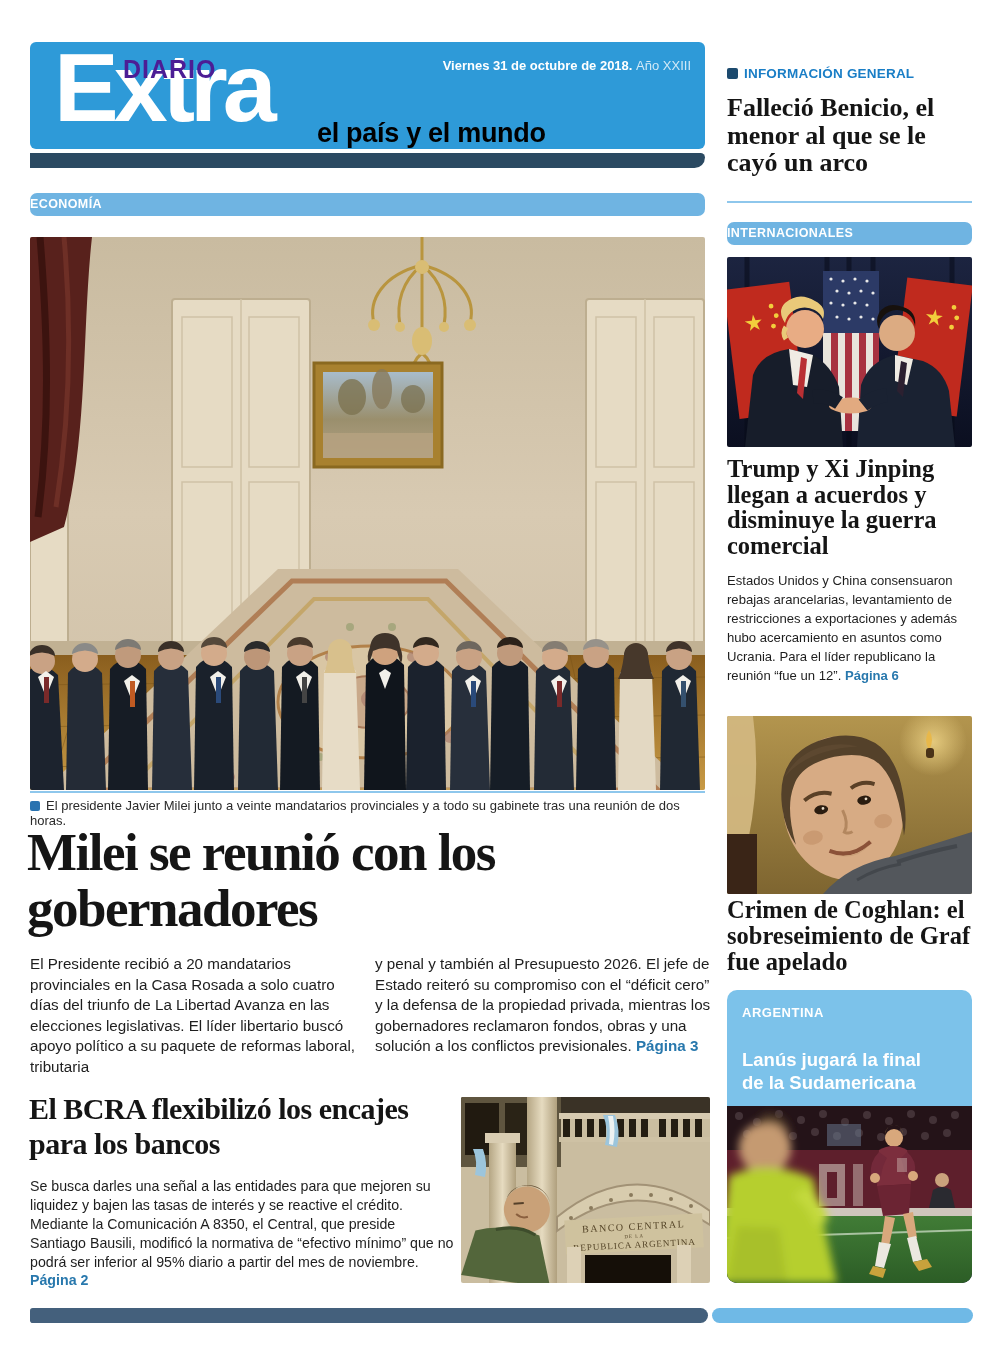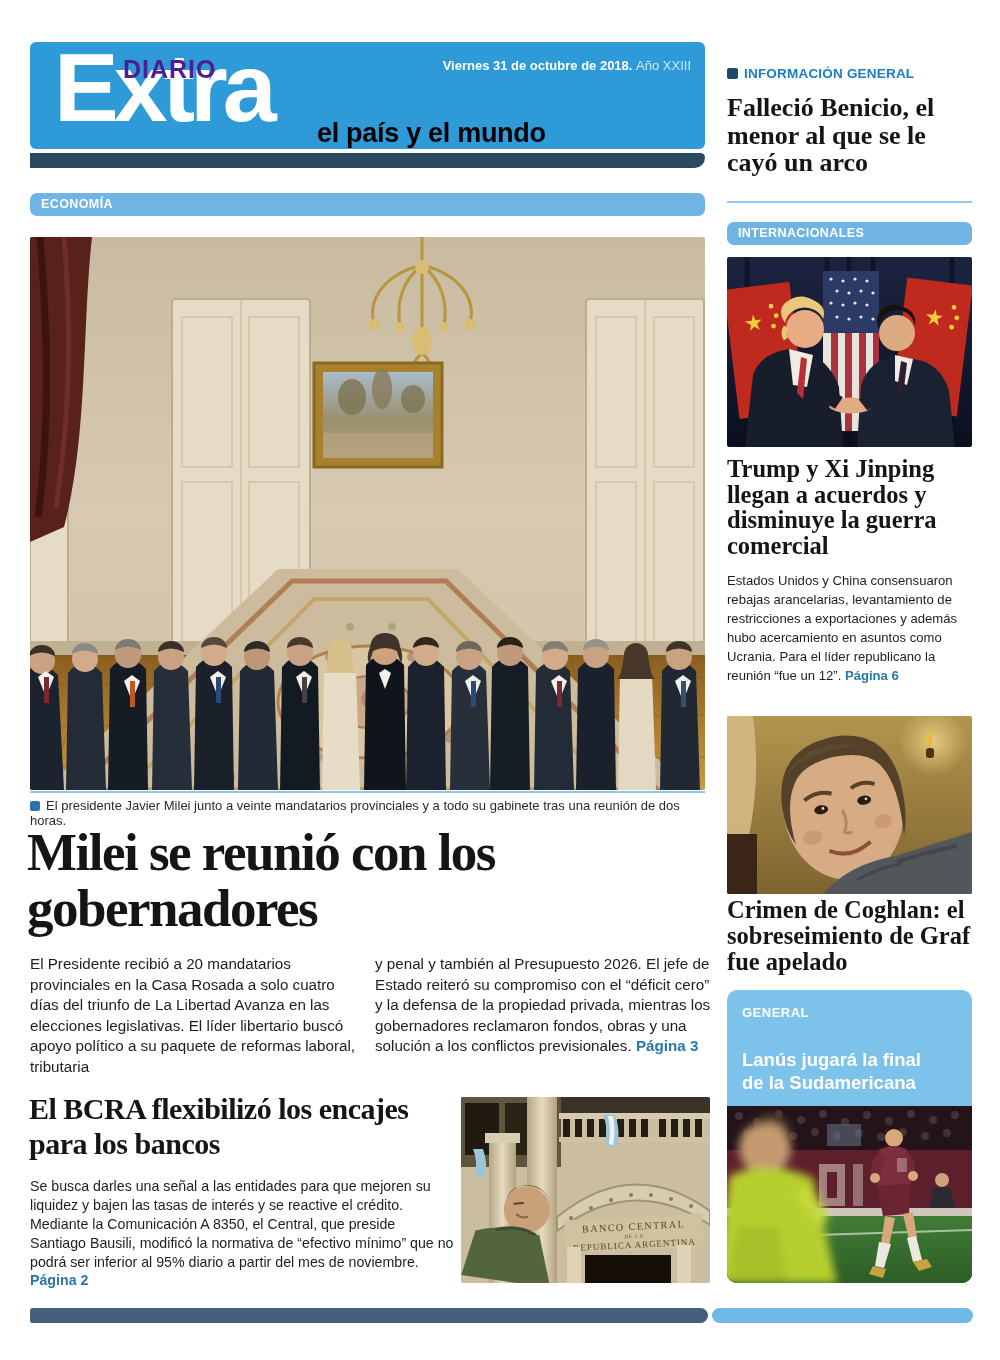--- a/index.html
+++ b/index.html
@@ -11,21 +11,21 @@
   .masthead{left:30px;top:42px;width:675px;height:107px;background:#2e9ad8;border-radius:6px;}
   .m-kicker{left:93px;top:13px;font-size:25px;font-weight:bold;color:#4c1d95;letter-spacing:1px;}
   .m-logo{left:24px;top:-12px;font-size:97px;font-weight:bold;color:#ffffff;letter-spacing:-5px;line-height:1.2;}
   .m-tagline{left:287px;top:76px;font-size:27px;font-weight:bold;color:#000000;letter-spacing:-0.3px;}
   .m-date{right:14px;top:16px;font-size:13px;font-weight:bold;color:#ffffff;}
   .m-date .lite{font-weight:normal;color:rgba(255,255,255,0.78);}
   .navy-bar{left:30px;top:153px;width:675px;height:15px;background:#2b4a62;border-radius:0 6px 14px 0;}
 
   
   .secbar{height:23px;background:#6fb4e2;border-radius:7px;color:#ffffff;font-size:12.5px;
-          font-weight:bold;letter-spacing:0.4px;line-height:23px;padding-left:11px;box-sizing:border-box;}
+          font-weight:bold;letter-spacing:0.4px;line-height:23px;box-sizing:border-box;}
 
   
   .serif-head{font-family:"Liberation Serif",serif;font-weight:bold;color:#151515;}
   .body-txt{color:#1e1e1e;}
   .pageref{color:#2878ad;font-weight:bold;white-space:nowrap;}
   .rule{background:#8ec7ec;height:2px;}
   .sq{display:inline-block;width:11px;height:11px;background:#1c4a6e;border-radius:2px;
       margin-right:6px;vertical-align:-1px;}
 
   
@@ -475,21 +475,21 @@
 
       <path d="M96,178 Q122,148 168,140 L245,116 L245,178 Z" fill="#53575c"></path>
       <path d="M170,146 q30,-10 60,-16" stroke="#43474c" stroke-width="4" fill="none"></path>
       <path d="M130,164 q20,-12 44,-16" stroke="#43474c" stroke-width="3" fill="none"></path>
     </svg>
   </div>
 
   <div class="abs serif-head coghlan-head">Crimen de Coghlan: el sobreseimiento de Graf fue apelado</div>
 
   <div class="abs deportes-card">
-    <div class="abs dep-label">GENERAL</div>
+    <div class="abs dep-label">ARGENTINA</div>
     <div class="abs dep-head">Lanús jugará la final de la Sudamericana</div>
     <div class="abs photo-lanus">
       <svg viewBox="0 0 245 177" width="245" height="177">
         <defs>
           <linearGradient id="grassg" x1="0" y1="0" x2="0" y2="1">
             <stop offset="0" stop-color="#417c36"></stop>
               <stop offset="1" stop-color="#2c5d26"></stop>
           </linearGradient>
           <filter id="blur5">
               <feGaussianBlur stdDeviation="4.5"></feGaussianBlur>

